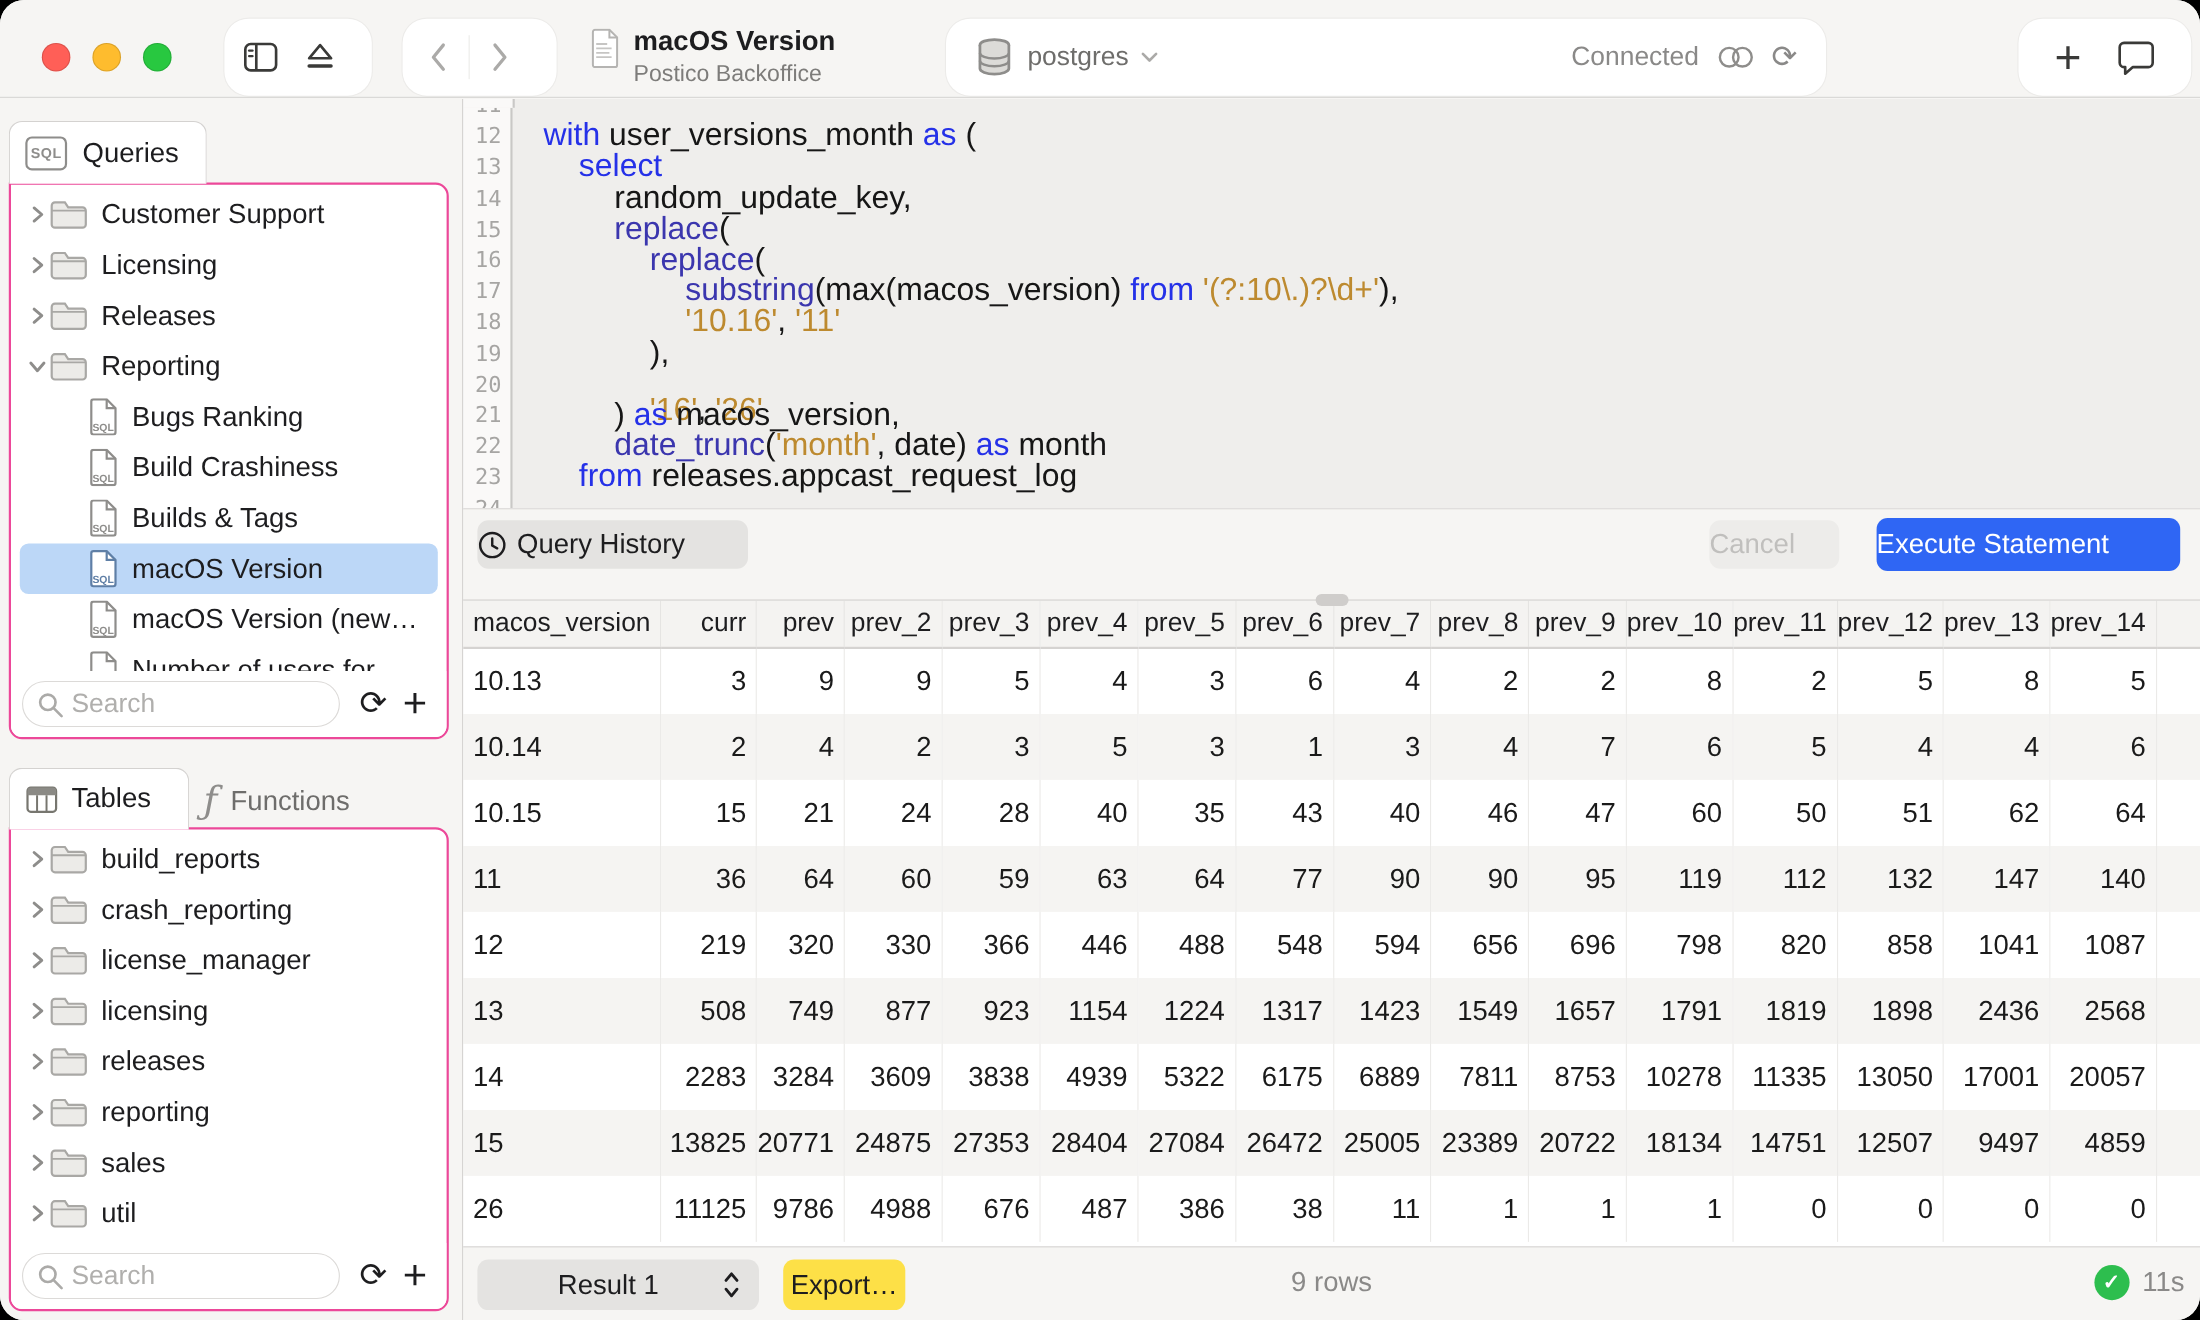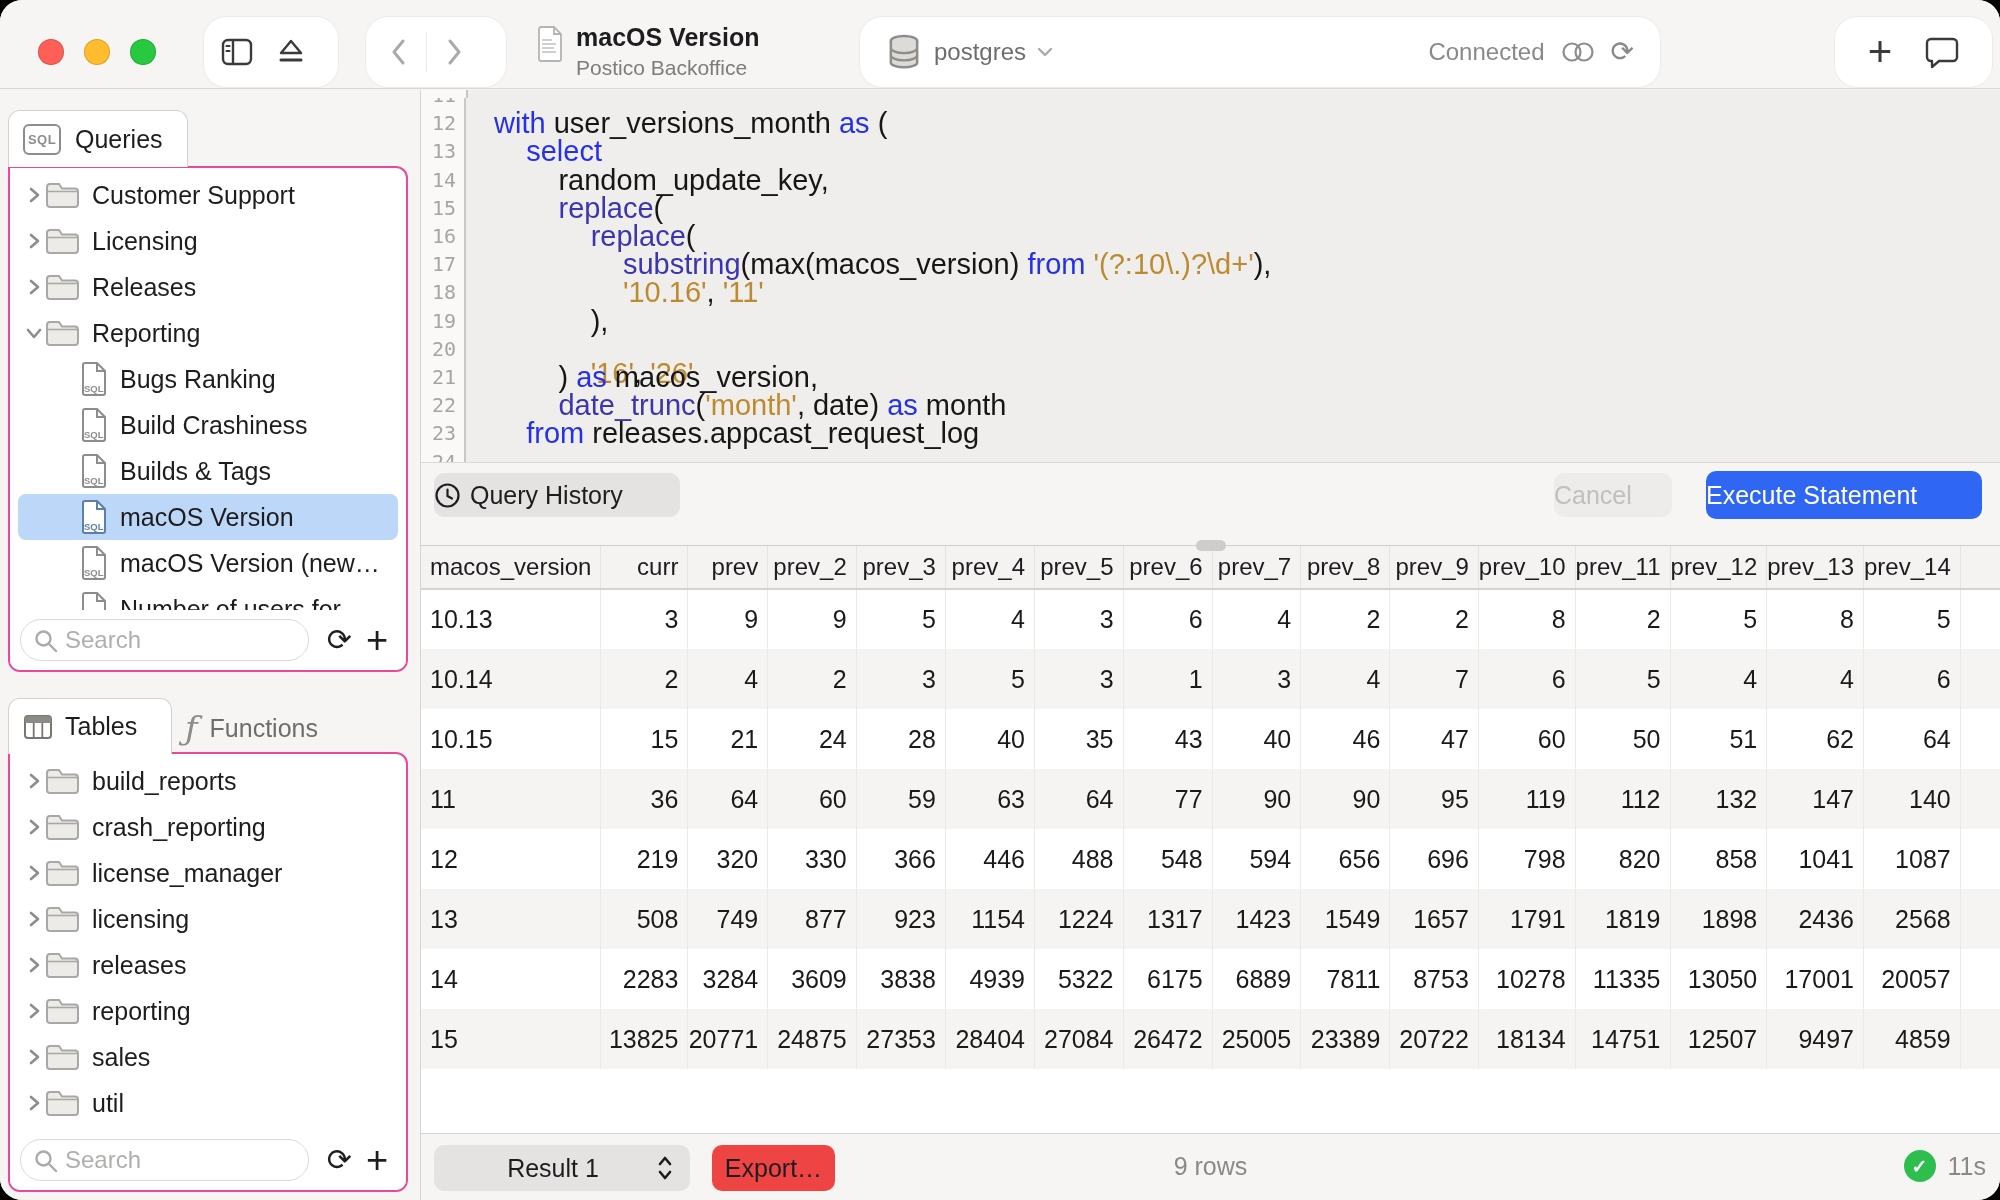--- a/index.html
+++ b/index.html
@@ -69,21 +69,21 @@
   .results th.first{text-align:left;padding-left:9px;border-left:none}
   .results td{height:60px;border-left:1px solid #EBEAE8;font-size:25px;color:#1A1A1A;text-align:right;padding-right:9px;overflow:hidden;white-space:nowrap}
   .results td.first{text-align:left;padding-left:9px;border-left:none}
   .results tr.stripe td{background:#F5F4F2}
 
   
   .statusbar{position:absolute;left:421px;top:1133px;width:1579px;height:67px;background:#F6F5F3;border-top:1px solid #D7D5D3;z-index:2}
   .sbtn{position:absolute;top:11px;height:46px;border-radius:10px;background:#E4E3E1;display:flex;align-items:center;font-size:25px;color:#1D1D1F}
   .btn-result{left:13px;width:256px;padding:0 16px}
   .btn-result .rlabel{flex:1;text-align:center}
-  .btn-export{left:291px;width:123px;justify-content:center;background:#ef4444}
+  .btn-export{left:291px;width:111px;justify-content:center;background:#fde047}
   .rowcount{position:absolute;left:0;right:0;top:18px;text-align:center;font-size:25px;color:#8A8988}
   .status-right{position:absolute;right:14px;top:16px;display:flex;align-items:center;gap:12px}
   .check-circle{width:32px;height:32px;border-radius:50%;background:#2DBE4E;color:#fff;font-size:19px;font-weight:bold;display:flex;align-items:center;justify-content:center}
   .duration{font-size:25px;color:#8A8988}
 </style>
 </head>
 <body>
 
 <div class="window">
 
@@ -634,20 +634,39 @@
             <td class="">25005</td>
             <td class="">23389</td>
             <td class="">20722</td>
             <td class="">18134</td>
             <td class="">14751</td>
             <td class="">12507</td>
             <td class="">9497</td>
             <td class="">4859</td>
             <td></td>
           </tr>
+          <tr class="">
+            <td class="first">26</td>
+            <td class="">11125</td>
+            <td class="">9786</td>
+            <td class="">4988</td>
+            <td class="">676</td>
+            <td class="">487</td>
+            <td class="">386</td>
+            <td class="">38</td>
+            <td class="">11</td>
+            <td class="">1</td>
+            <td class="">1</td>
+            <td class="">1</td>
+            <td class="">0</td>
+            <td class="">0</td>
+            <td class="">0</td>
+            <td class="">0</td>
+            <td></td>
+          </tr>
         </tbody>
       </table>
   </div>
 
   <div class="statusbar">
     <div class="sbtn btn-result">
       <span class="rlabel">Result 1</span>
       <svg width="18" height="28" viewBox="0 0 18 28">
           <path d="M4 10 l5-6 5 6" fill="none" stroke="#1D1D1F" stroke-width="2.6" stroke-linecap="round" stroke-linejoin="round"></path>
           <path d="M4 18 l5 6 5-6" fill="none" stroke="#1D1D1F" stroke-width="2.6" stroke-linecap="round" stroke-linejoin="round"></path>

